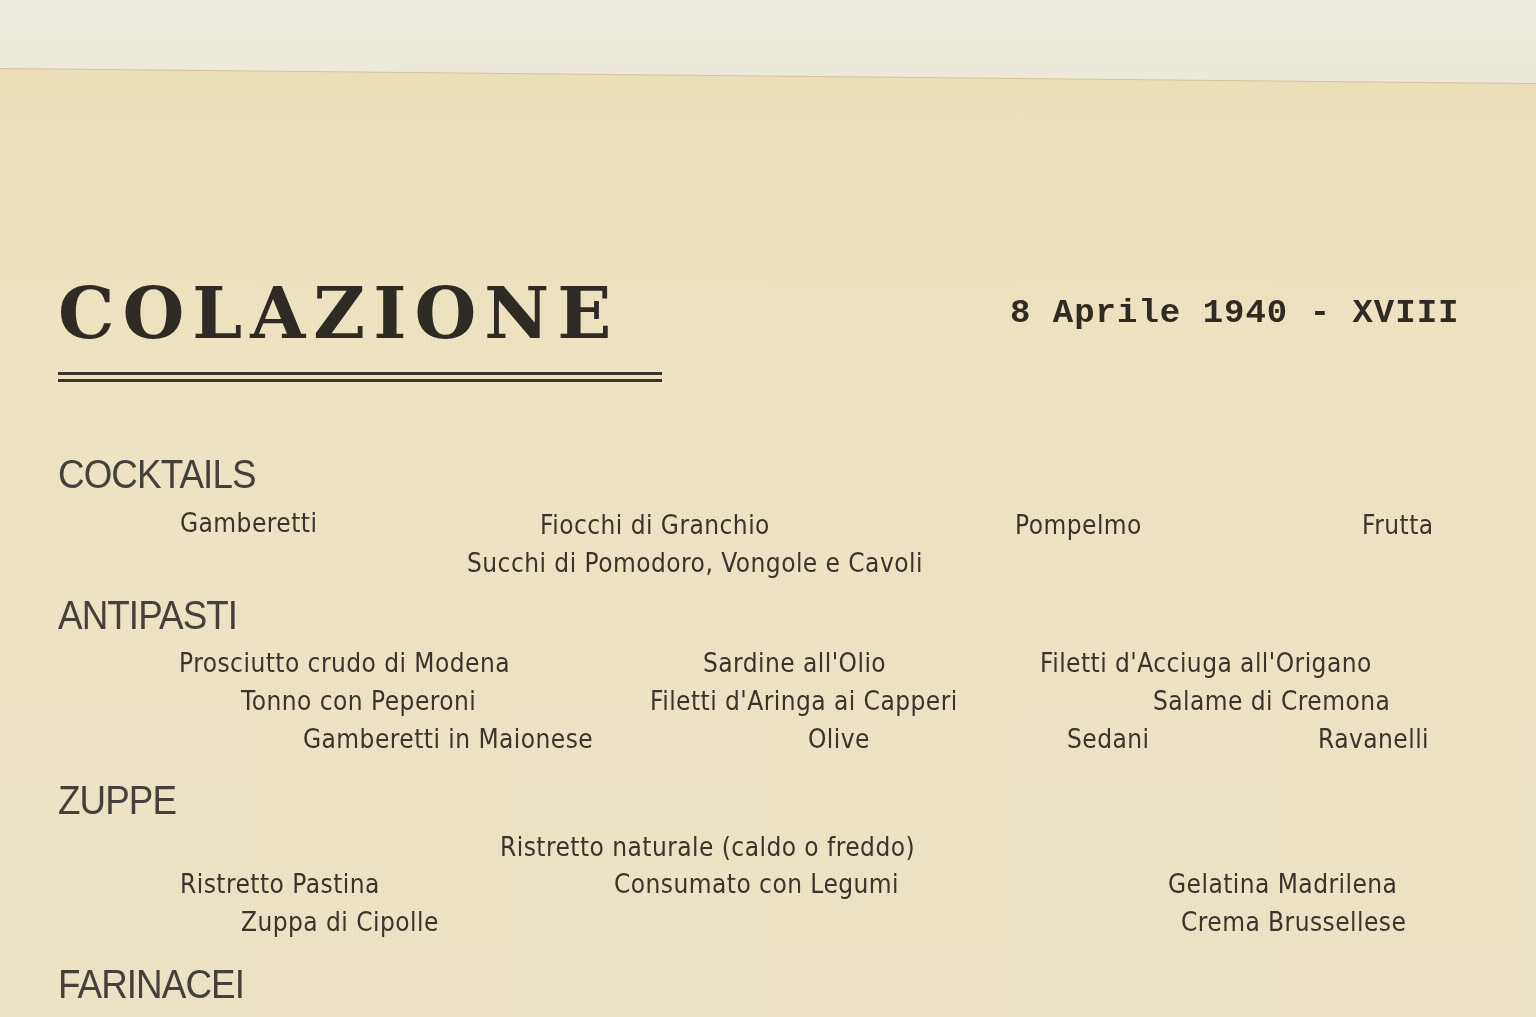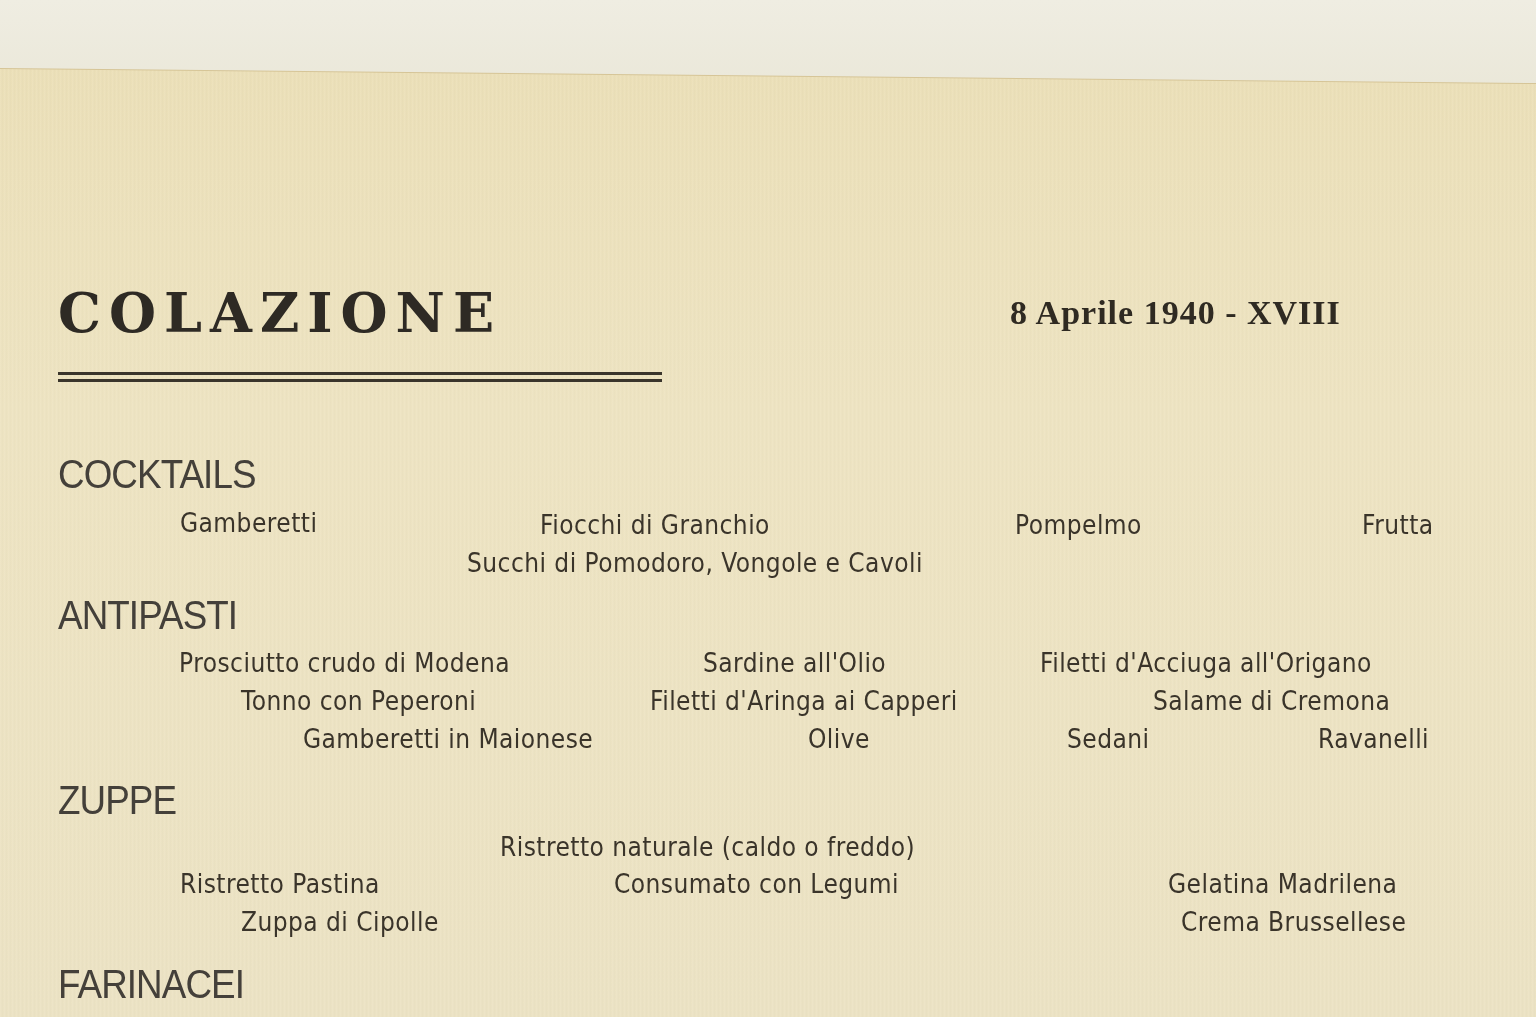--- a/index.html
+++ b/index.html
@@ -19,32 +19,32 @@
       linear-gradient(180deg, #ebdfb6 0%, #eee4c2 40%, #ece3c4 100%);
     clip-path: polygon(0 69px, 1536px 84px, 1536px 1017px, 0 1017px);
     color: #3a3428;
   }
   .edge {
     position: absolute; left: 0; top: 0; width: 1536px; height: 1017px;
     background: #d6c597;
     clip-path: polygon(0 68px, 1536px 83px, 1536px 85px, 0 70px);
   }
   .title {
-    position: absolute; left: 58px; top: 286px;
+    position: absolute; left: 58px; top: 278px;
     font-family: "DejaVu Serif", serif; font-weight: bold;
-    font-size: 54px; letter-spacing: 8px; color: #2e2a24;
+    font-size: 71px; letter-spacing: 8px; color: #2e2a24;
     line-height: 1;
   }
   .title-rule {
     position: absolute; left: 58px; width: 604px; height: 3px;
     background: #3a352c;
   }
   .date {
     position: absolute; left: 1010px; top: 294px;
-    font-family: Liberation Serif, serif; font-weight: bold;
+    font-family: Liberation Mono, monospace; font-weight: bold;
     font-size: 34px; color: #2f2a22; letter-spacing: 1px; white-space: nowrap;
   }
   .section {
     position: absolute; left: 58px;
     font-family: "Liberation Sans Narrow", "Liberation Sans", sans-serif;
     font-size: 40px; color: #44403a; letter-spacing: -1px;
     transform: scaleX(0.92); transform-origin: left;
   }
   .item {
     position: absolute; white-space: nowrap;

